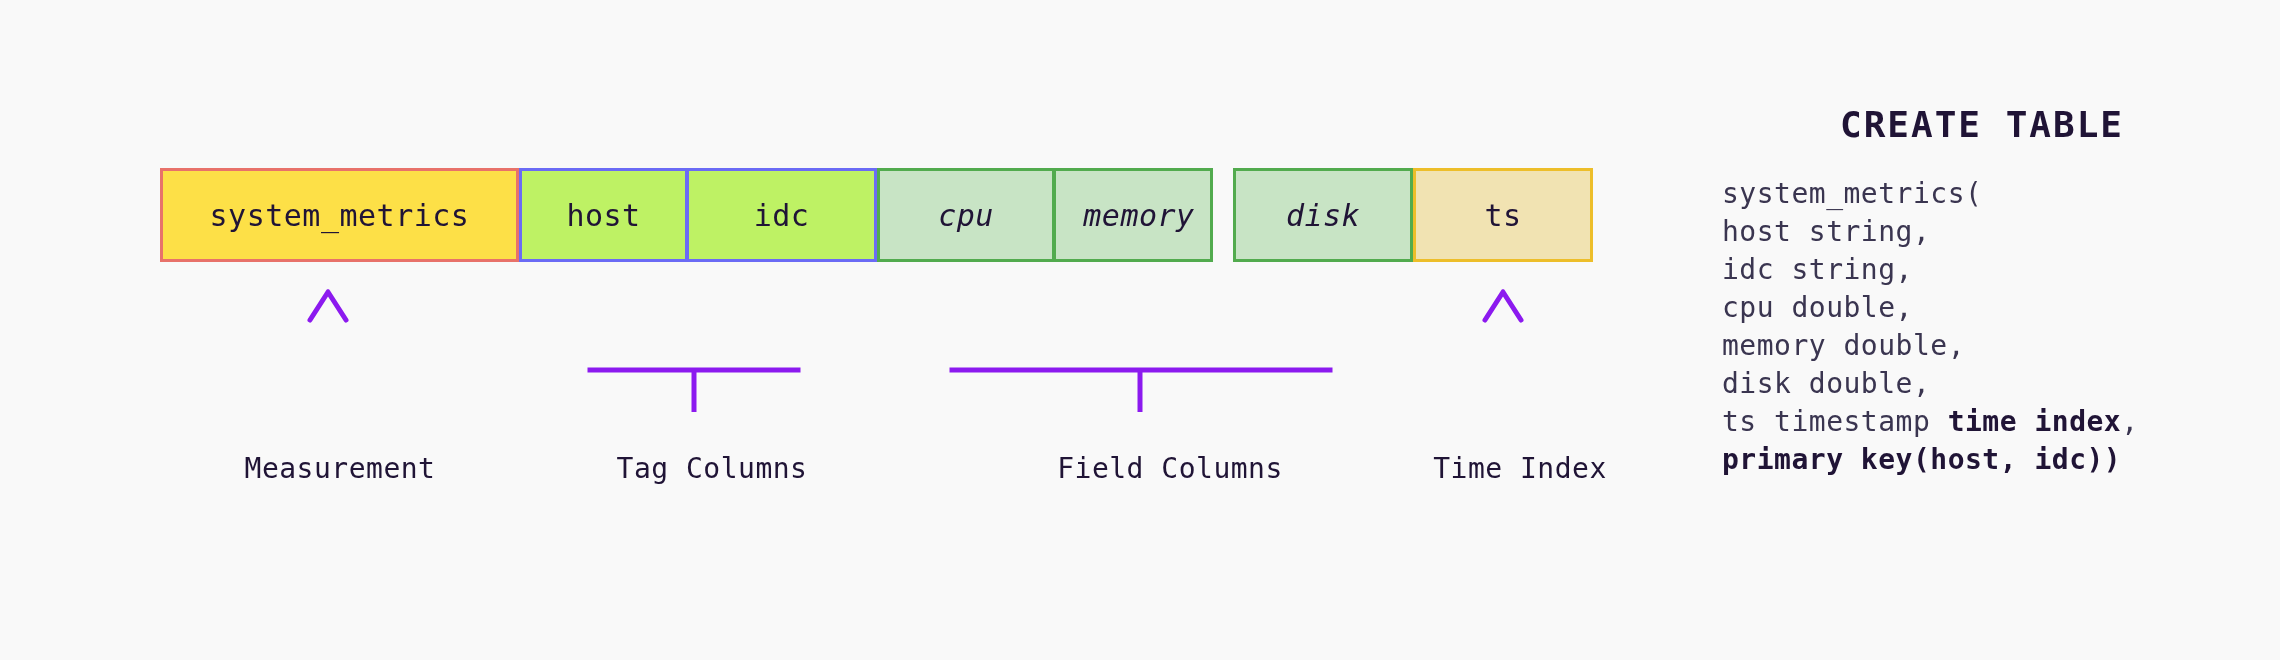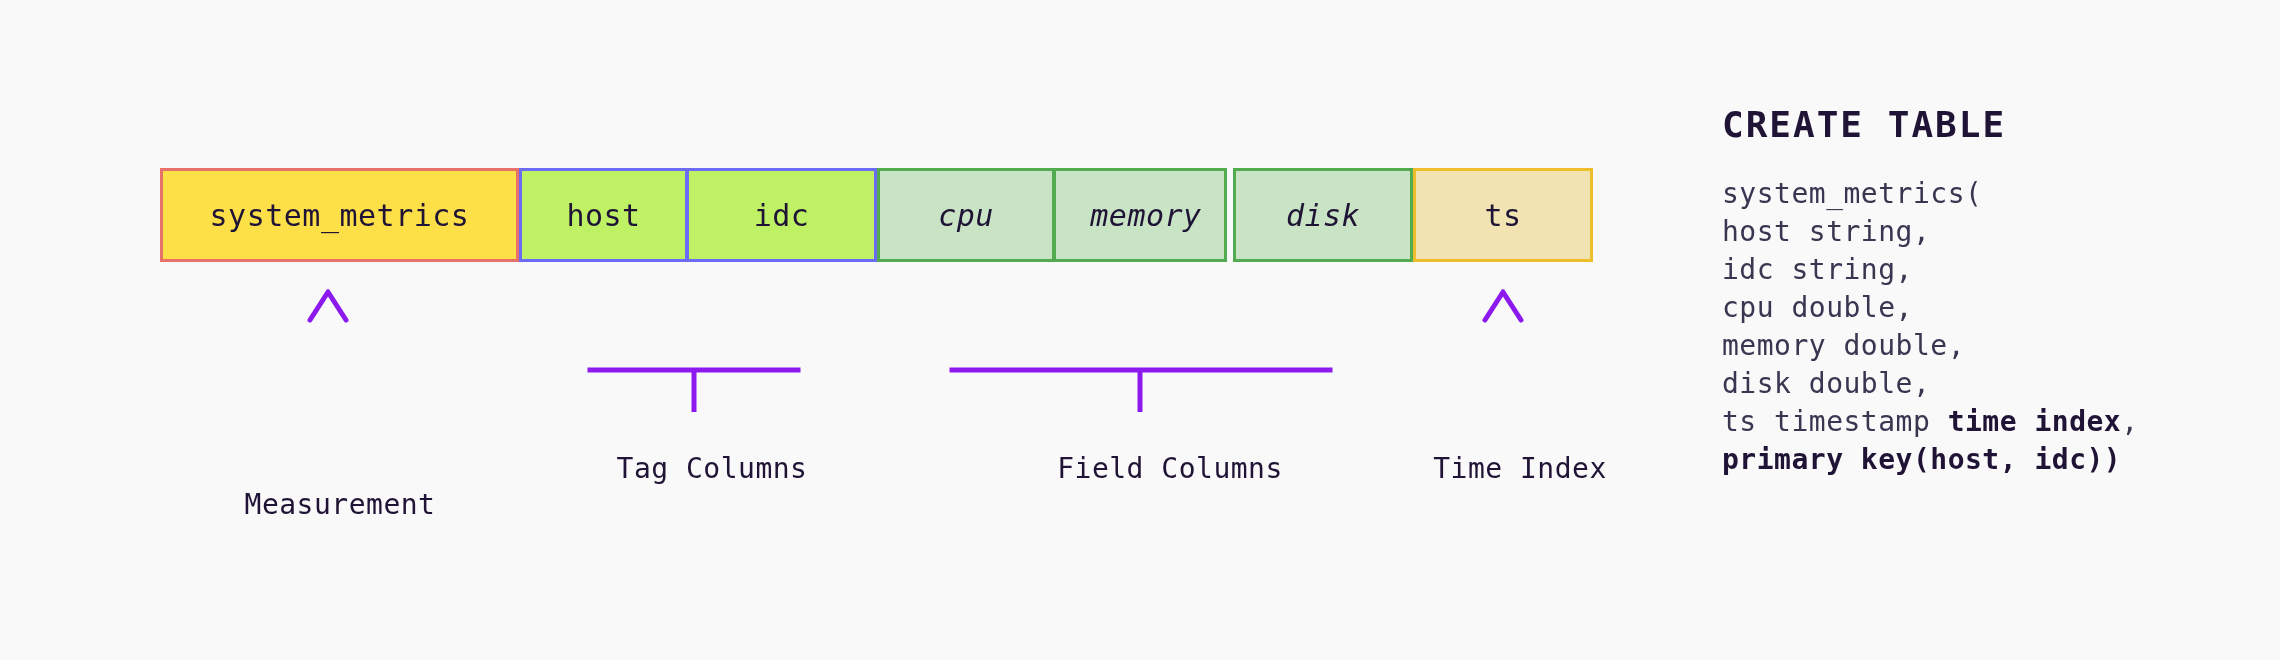--- a/index.html
+++ b/index.html
@@ -83,20 +83,21 @@
     width: 520px;
   }
   #sql-title {
     font-family: "DejaVu Sans Mono", monospace;
     font-size: 36px;
     font-weight: bold;
     color: #201436;
     letter-spacing: 2px;
     margin: 0 0 30px 0;
     white-space: nowrap;
+    text-align: center;
   }
   .sql-line {
     font-family: "DejaVu Sans Mono", monospace;
     font-size: 28px;
     line-height: 38px;
     color: #3a3550;
     white-space: pre;
     letter-spacing: 0.5px;
   }
   .sql-line b {
@@ -116,21 +117,21 @@
   <div class="cell grp-tag" style="left:519px; width:169px;">
     <span>host</span>
   </div>
   <div class="cell grp-tag" style="left:686px; width:191px;">
     <span>idc</span>
   </div>
 
   <div class="cell grp-field" style="left:877px; width:178px;">
     <span>cpu</span>
   </div>
-  <div class="cell grp-field" style="left:1053px; width:174px;padding-left:12px;">
+  <div class="cell grp-field" style="left:1053px; width:160px;padding-left:12px;">
     <span>memory</span>
   </div>
   <div class="cell grp-field" style="left:1233px; width:180px;">
     <span>disk</span>
   </div>
 
   <div class="cell grp-time" style="left:1413px; width:180px;">
     <span>ts</span>
   </div>
 
@@ -166,21 +167,21 @@
       <line x1="949.5" y1="370" x2="1332.5" y2="370" stroke="#8c1aef" stroke-width="5"></line>
       <line x1="1140" y1="370" x2="1140" y2="412" stroke="#8c1aef" stroke-width="5"></line>
     </g>
 
     <g>
       <line x1="1503" y1="398" x2="1503" y2="302" stroke="url(#gradUp)" stroke-width="5"></line>
       <path d="M 1503 292 L 1485 320 M 1503 292 L 1521 320" stroke="#8c1aef" stroke-width="5" fill="none" stroke-linecap="round"></path>
     </g>
   </svg>
 
-  <div class="ann-label" style="left:340px;margin-top:36px;">Measurement</div>
+  <div class="ann-label" style="left:340px;">Measurement</div>
   <div class="ann-label" style="left:712px;">Tag Columns</div>
   <div class="ann-label" style="left:1170px;">Field Columns</div>
   <div class="ann-label" style="left:1520px;">Time Index</div>
 
   <div id="sql-panel">
     <div id="sql-title">CREATE TABLE</div>
     <div id="sql-body">
         <div class="sql-line"><span>system_metrics(</span></div>
         <div class="sql-line"><span>host string,</span></div>
         <div class="sql-line"><span>idc string,</span></div>

